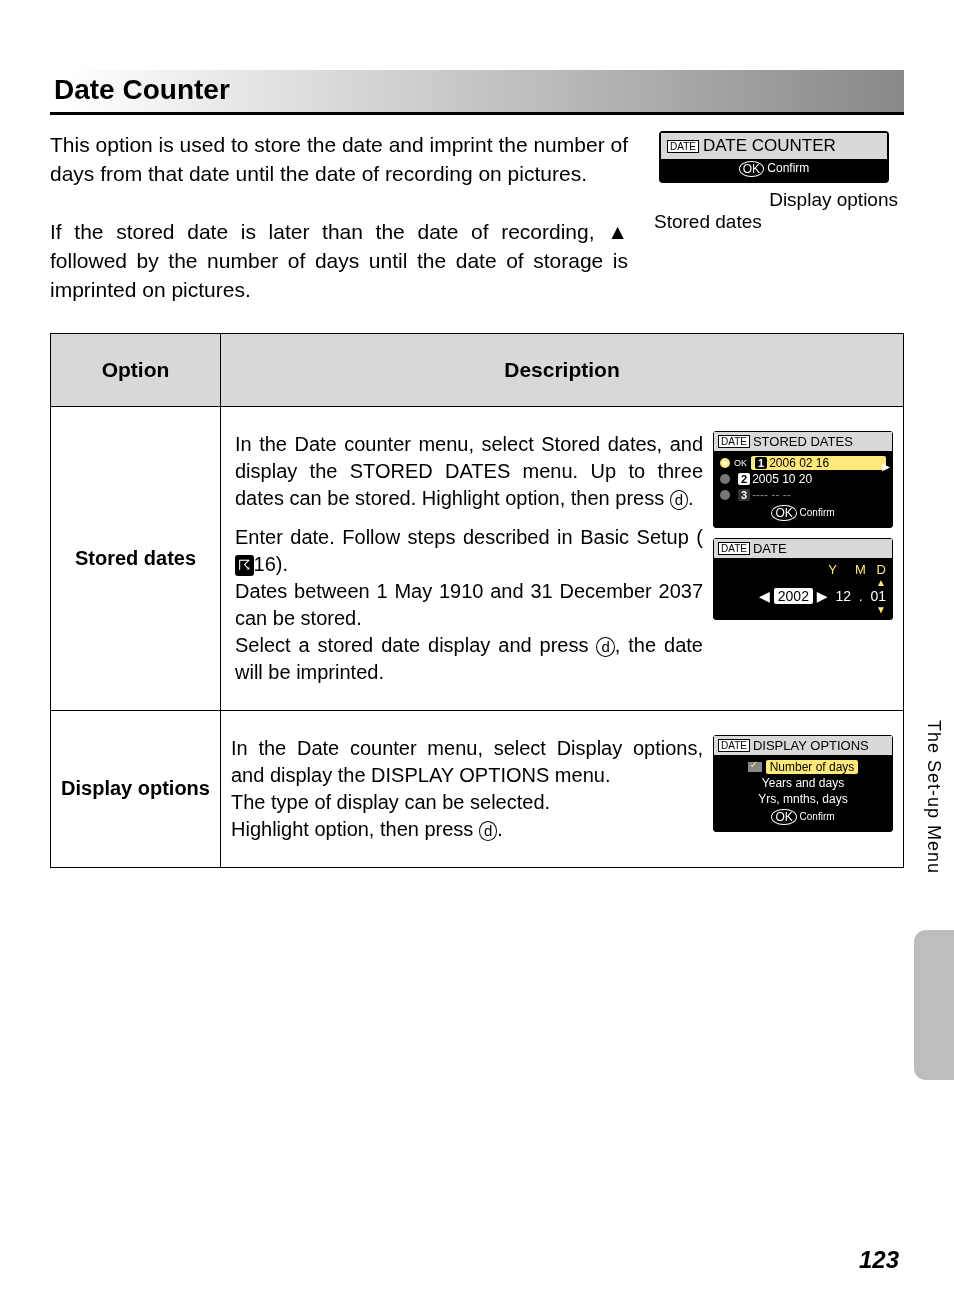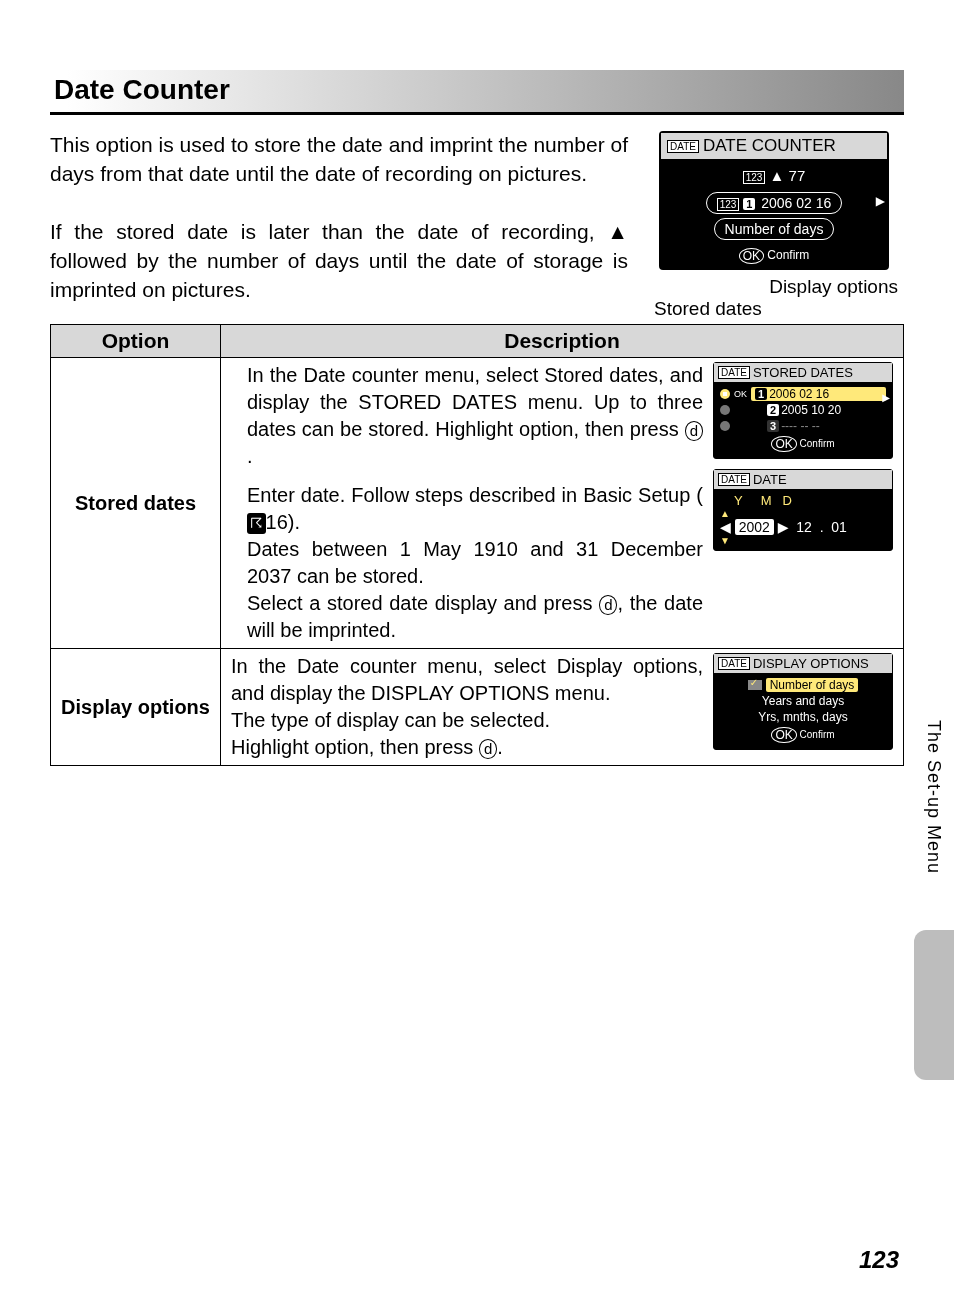--- a/index.html
+++ b/index.html
@@ -23,21 +23,21 @@
     font-weight: bold;
     padding: 4px 8px 6px 4px;
     background: linear-gradient(to right, #fff 0%, #fff 2%, #888 100%);
     border-bottom: 3px solid #000;
     margin-bottom: 16px;
   }
   .intro {
     display: flex;
     gap: 16px;
     align-items: flex-start;
-    margin-bottom: 4px;
+    margin-bottom: 28px;
   }
   .intro-text {
     flex: 1;
     font-size: 21px;
     line-height: 1.38;
     text-align: justify;
   }
   .intro-right {
     width: 260px;
     flex: none;
@@ -134,21 +134,21 @@
   .callouts div:last-child { text-align: left; padding-left: 10px; }
 
   
   table.opt {
     border-collapse: collapse;
     width: 100%;
     font-size: 20px;
   }
   table.opt th, table.opt td {
     border: 1.5px solid #000;
-    padding: 4px 10px;
+    padding: 24px 10px;
     vertical-align: middle;
   }
   table.opt th {
     background: #d8d8d8;
     font-weight: bold;
     text-align: center;
     font-size: 21px;
   }
   table.opt td.label {
     font-weight: bold;
@@ -158,21 +158,21 @@
   .desc-cell {
     display: flex;
     gap: 10px;
     align-items: flex-start;
   }
   .desc-text {
     flex: 1;
     text-align: justify;
     line-height: 1.35;
   }
-  .desc-text p { margin: 0 0 12px 16px; }
+  .desc-text p { margin: 0 0 12px 4px; }
   .desc-text p:last-child { margin-bottom: 0; }
   .desc-screens {
     flex: none;
     width: 180px;
   }
   .mini-lcd {
     width: 180px;
     background: #000;
     color: #fff;
     border: 1.5px solid #000;
@@ -200,31 +200,31 @@
     padding: 1px 0;
     font-size: 12px;
   }
   .mini-row .hl {
     background: #ffe97a;
     color: #000;
     padding: 0 4px;
     border-radius: 2px;
     flex: 1;
   }
-  .mini-row .plain { flex: 1; padding: 0 4px; margin-left: 29px; }
+  .mini-row .plain { flex: 1; padding: 0 4px; }
   .mini-confirm { text-align: center; font-size: 10px; padding: 2px 0; }
   .mini-arrow-r {
     position: absolute; right: 2px; top: 10px; font-size: 10px; color:#fff;
   }
   .dot {
     width: 10px; height: 10px; border-radius: 50%; background:#777; display:inline-block;
   }
   .dot.sel { background: radial-gradient(circle,#fff 30%,#ffe97a 31%,#ffe97a 100%); }
   .date-edit {
-    text-align: left;
+    text-align: right;
     color: #fff;
   }
   .date-edit .ymd { color: #ffe97a; letter-spacing: 18px; font-size: 13px; padding-left:14px;}
   .date-edit .vals { font-size: 14px; }
   .date-edit .year-box {
     background:#fff; color:#000; padding:0 4px; border-radius:2px;
   }
   .tick { display:inline-block; width:14px; height:10px; background:#888; position:relative;}
   .tick::after{content:"✓"; color:#ffe97a; font-size:10px; position:absolute; left:2px; top:-3px;}
 
@@ -295,33 +295,20 @@
     <div class="intro-text">
       <span>This option is used to store the date and imprint the number of days from that date until the date of recording on pictures.</span><br>
       <br>
       <span>If the stored date is later than the date of recording, ▲ followed by the number of days until the date of storage is imprinted on pictures.</span>
     </div>
     <div class="intro-right">
       <div class="lcd">
         <div class="lcd-title">
           <span class="date-icon">DATE</span>
           <span>DATE COUNTER</span>
-        </div>
-        <div class="lcd-body">
-          <div style="margin-bottom:6px;">
-            <span class="date-icon-inv">123</span>
-            <span>▲  77</span>
-          </div>
-          <div class="lcd-bubble">
-            <span class="date-icon-inv" style="border-color:#fff;">123</span>
-            <span class="num-box">1</span>
-            <span>2006 02 16</span>
-          </div><br>
-          <div class="lcd-bubble">Number of days</div>
-          <span class="lcd-arrow-right">▶</span>
         </div>
         <div class="lcd-confirm">
           <span class="ok-circle" style="color:#fff;border-color:#fff;">OK</span>
           <span>Confirm</span>
         </div>
       </div>
       <div class="callouts">
         <div>Display options</div>
         <div>Stored dates</div>
       </div>

